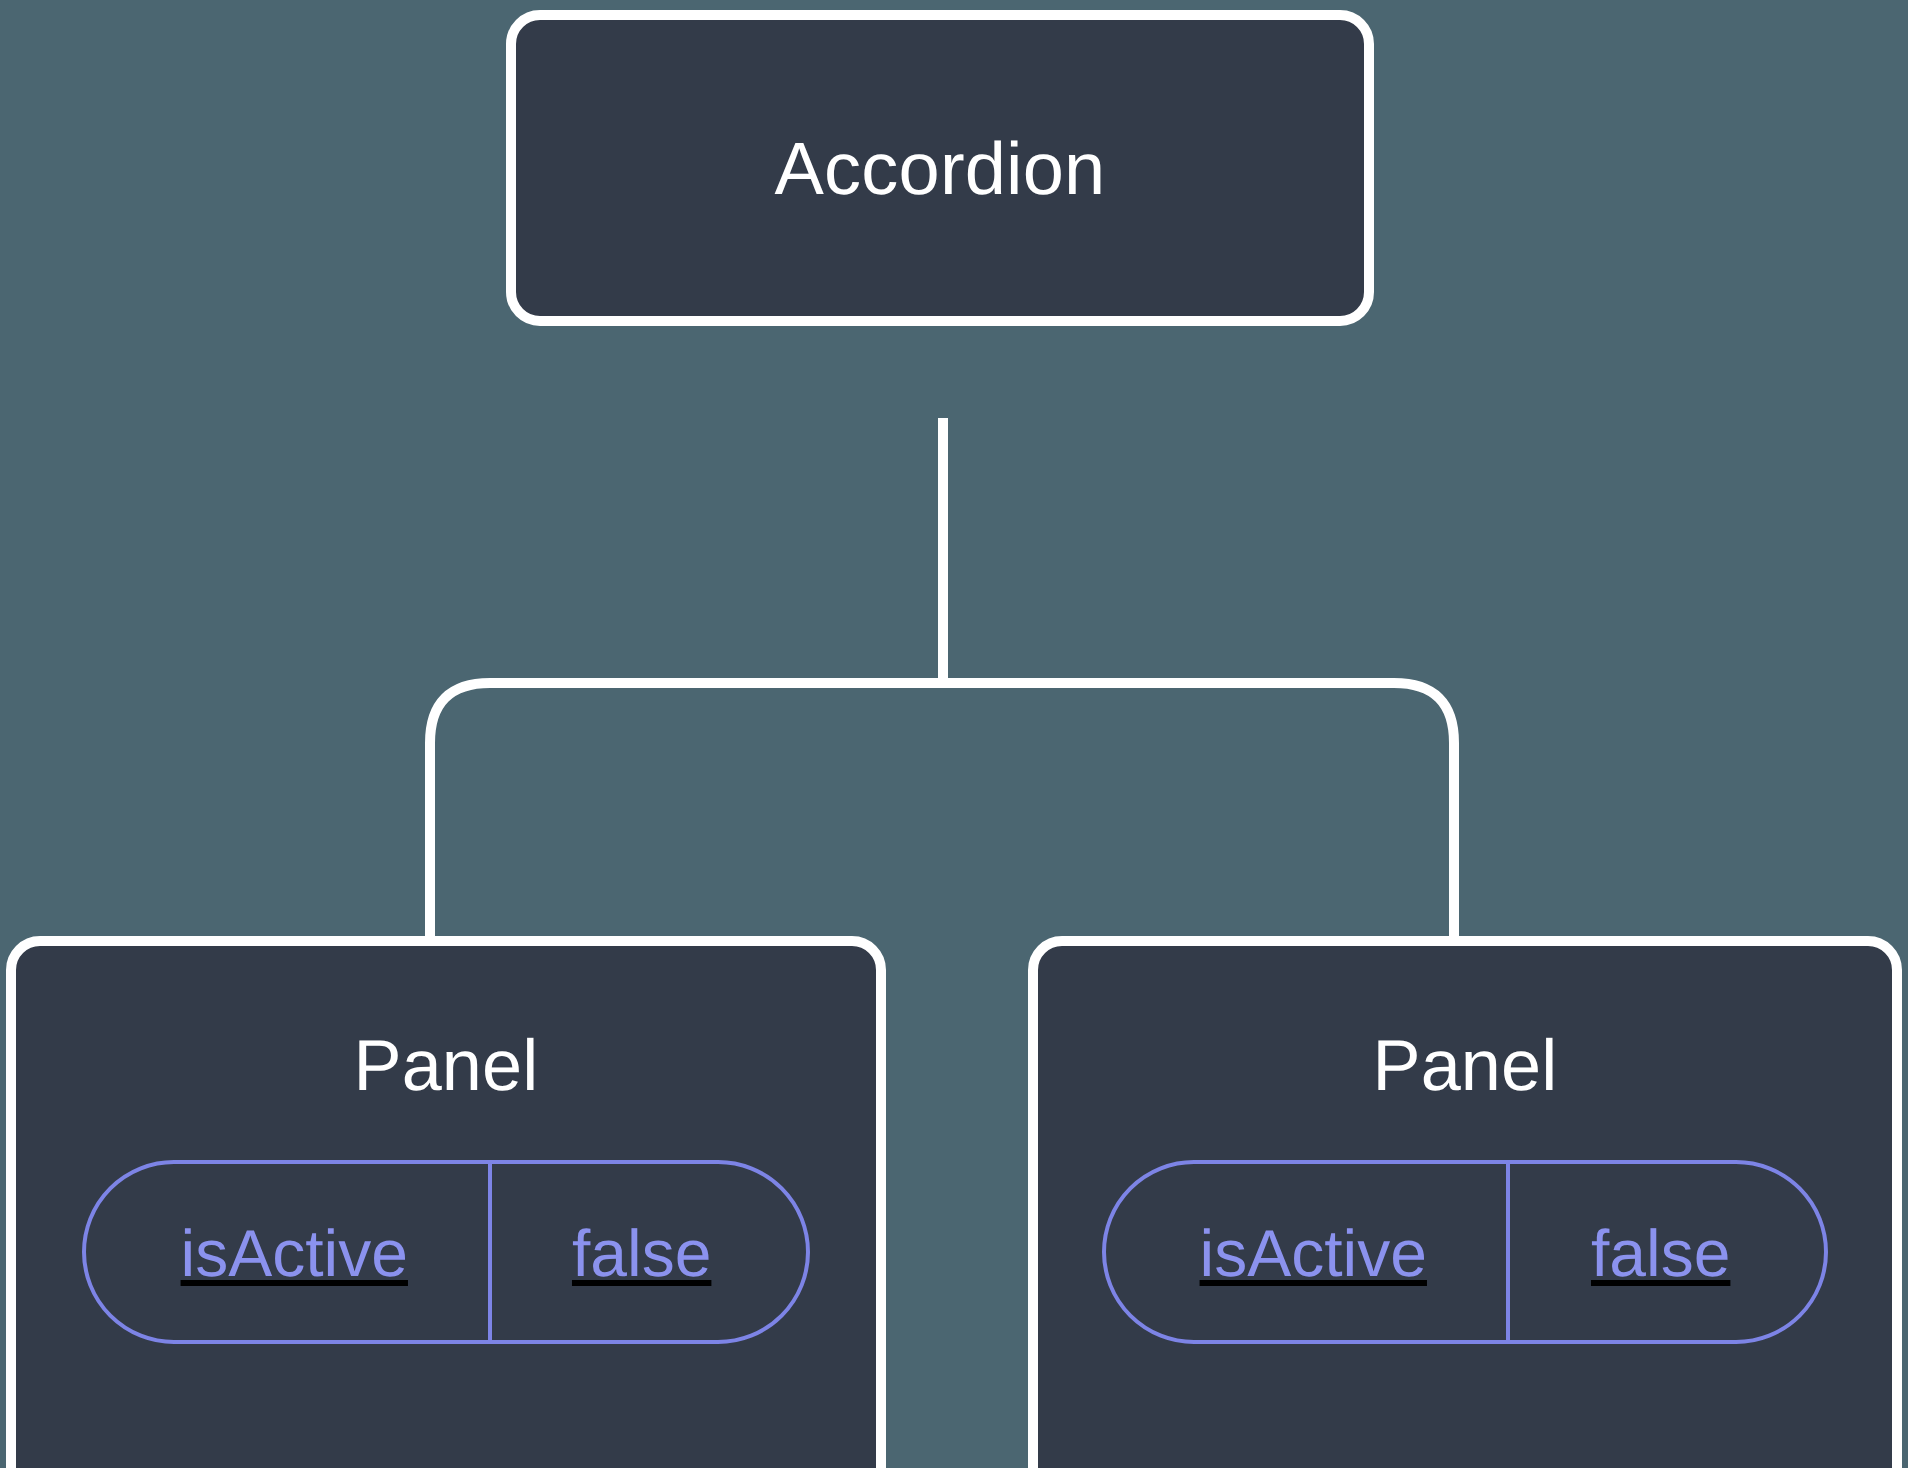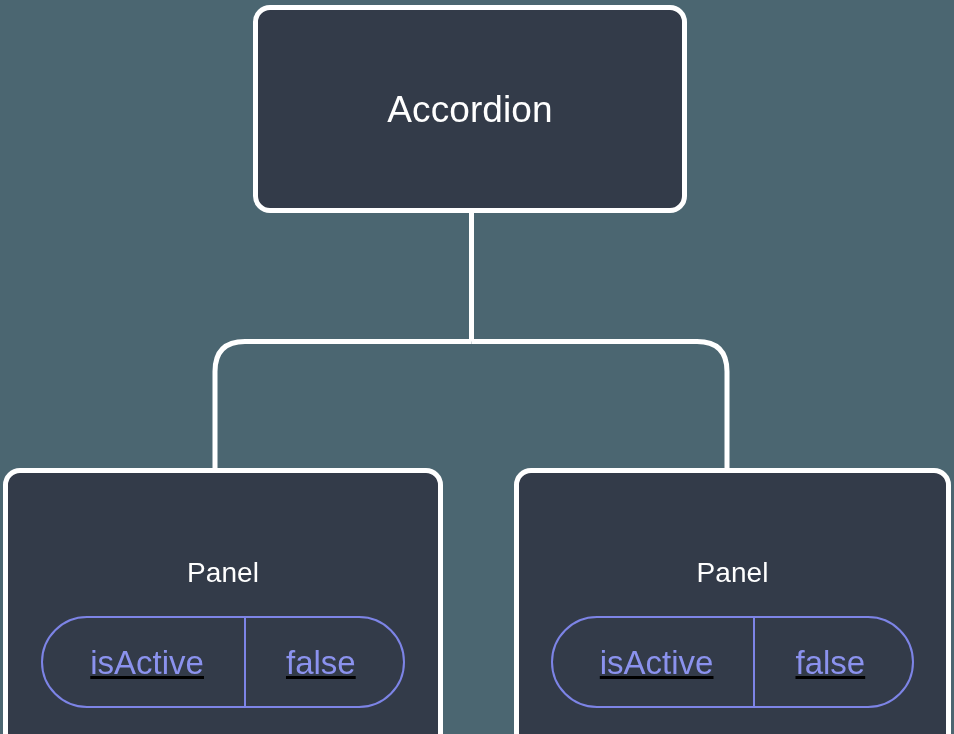--- a/index.html
+++ b/index.html
@@ -41,21 +41,21 @@
     border-radius: 17px;
     display: flex;
     flex-direction: column;
     align-items: center;
   }
 
   .node-root {
     left: 253px;
     top: 5px;
     width: 434px;
-    height: 208px;
+    height: 158px;
     justify-content: center;
   }
 
   .node-child {
     top: 468px;
     height: 290px;
     justify-content: flex-start;
     padding-top: 42px;
   }
 
@@ -73,22 +73,21 @@
     color: #ffffff;
     font-size: 37px;
     font-weight: 400;
     letter-spacing: 0.1px;
     line-height: 1;
     text-align: center;
     user-select: none;
   }
 
   .node-child .node-title {
-    font-size: 28px;
-    margin-top: 44px;
+    font-size: 36px;
   }
 
   
   .badge {
     margin-top: 29px;
     box-sizing: border-box;
     display: flex;
     align-items: stretch;
     height: 92px;
     border: 2px solid #7d84e6;

